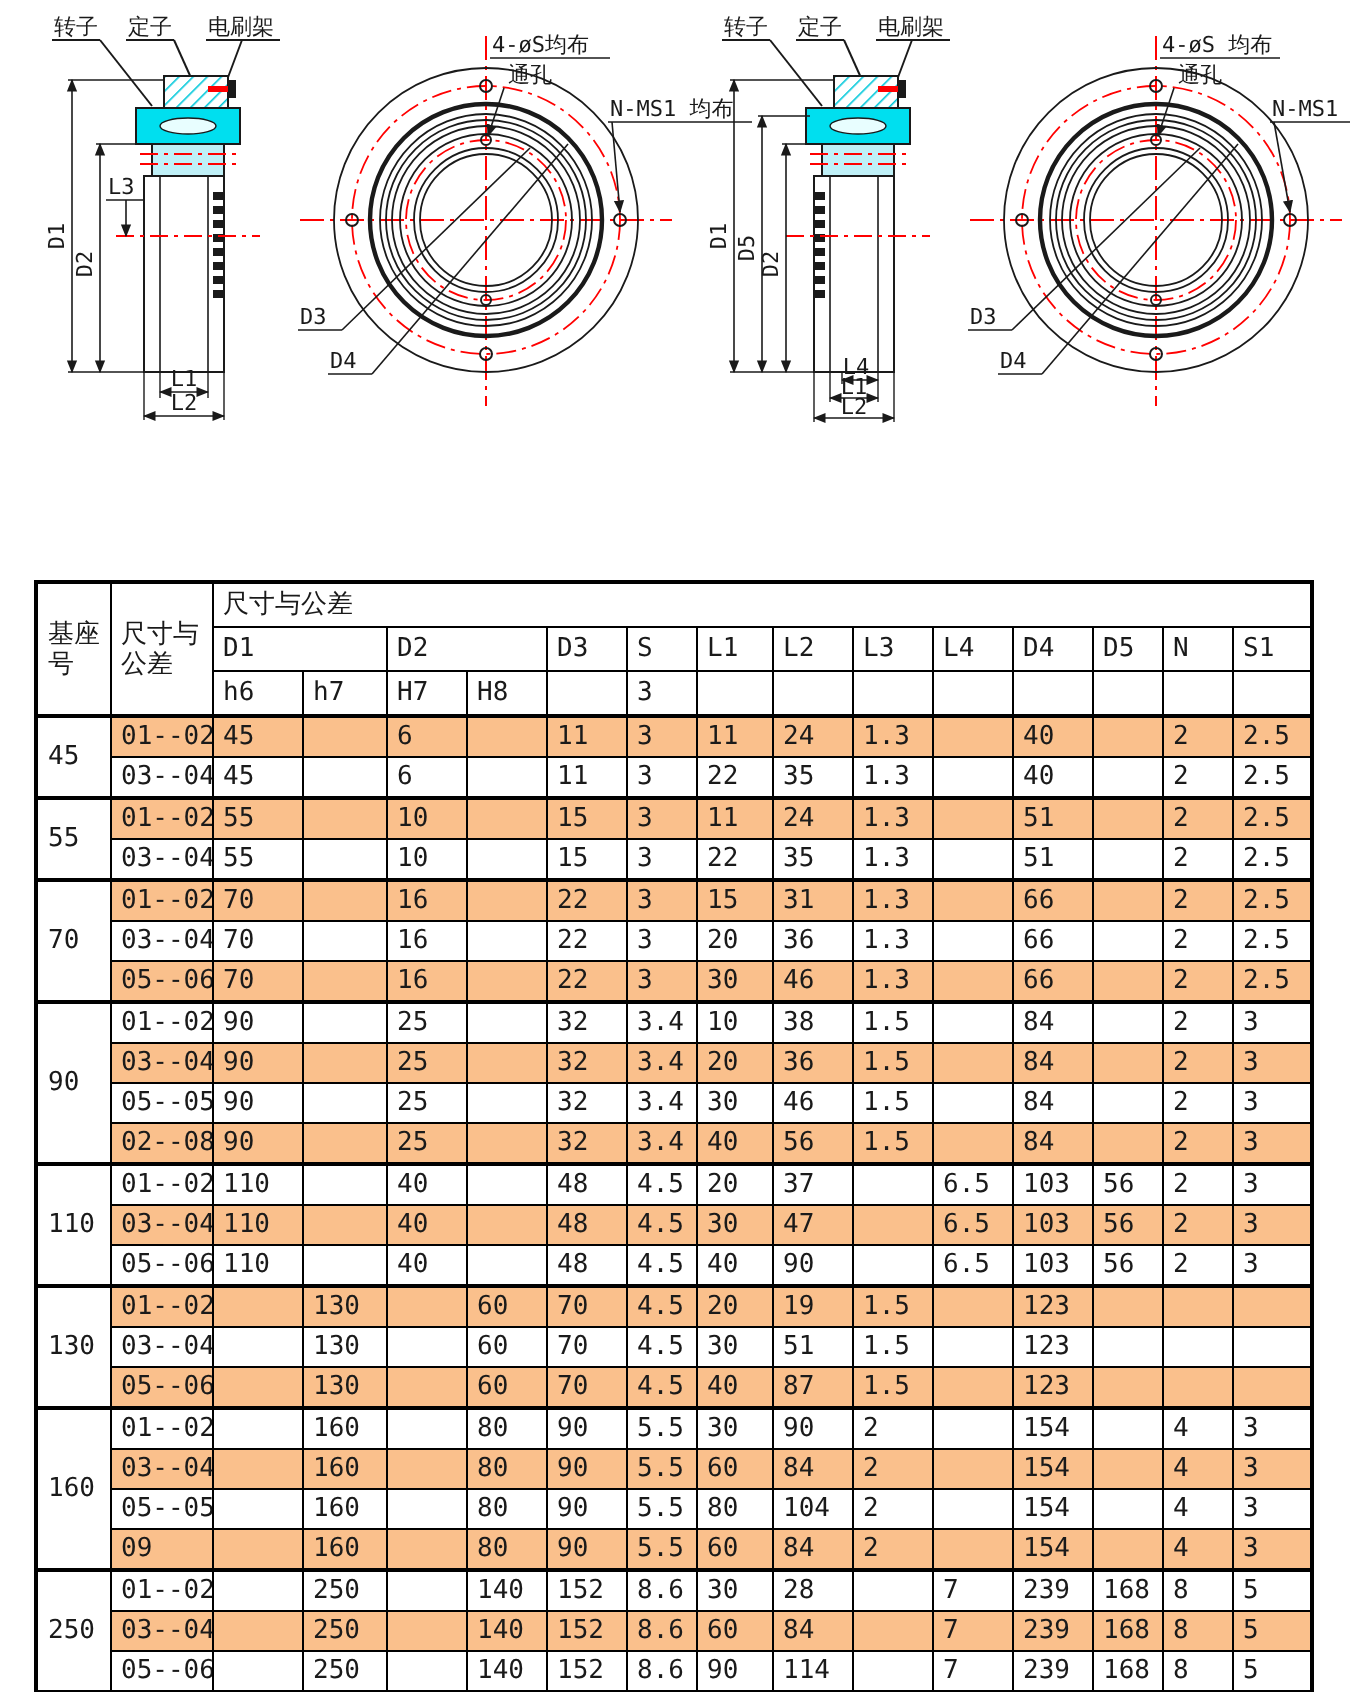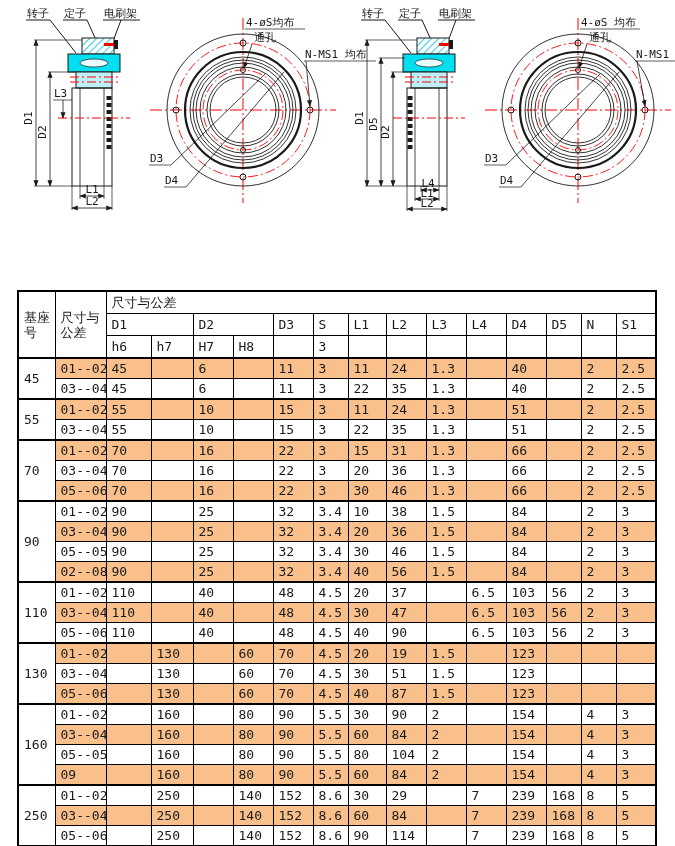--- a/index.html
+++ b/index.html
@@ -628,21 +628,21 @@
       <tr class="group-start">
         <td rowspan="3" class="base">250</td>
         <td>01--02</td>
         <td></td>
         <td>250</td>
         <td></td>
         <td>140</td>
         <td>152</td>
         <td>8.6</td>
         <td>30</td>
-        <td>29</td>
+        <td>28</td>
         <td></td>
         <td>7</td>
         <td>239</td>
         <td>168</td>
         <td>8</td>
         <td>5</td>
       </tr>
       <tr class="hl">
         <td>03--04</td>
         <td></td>

